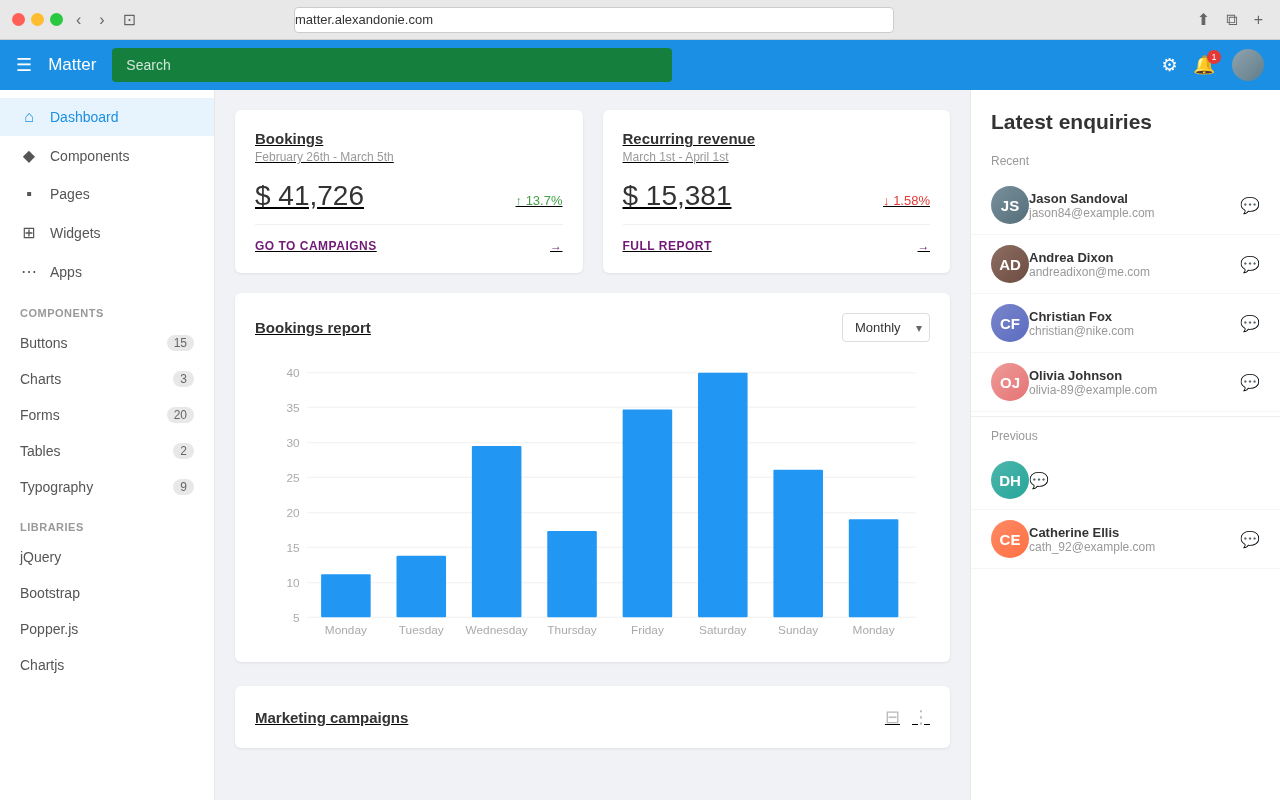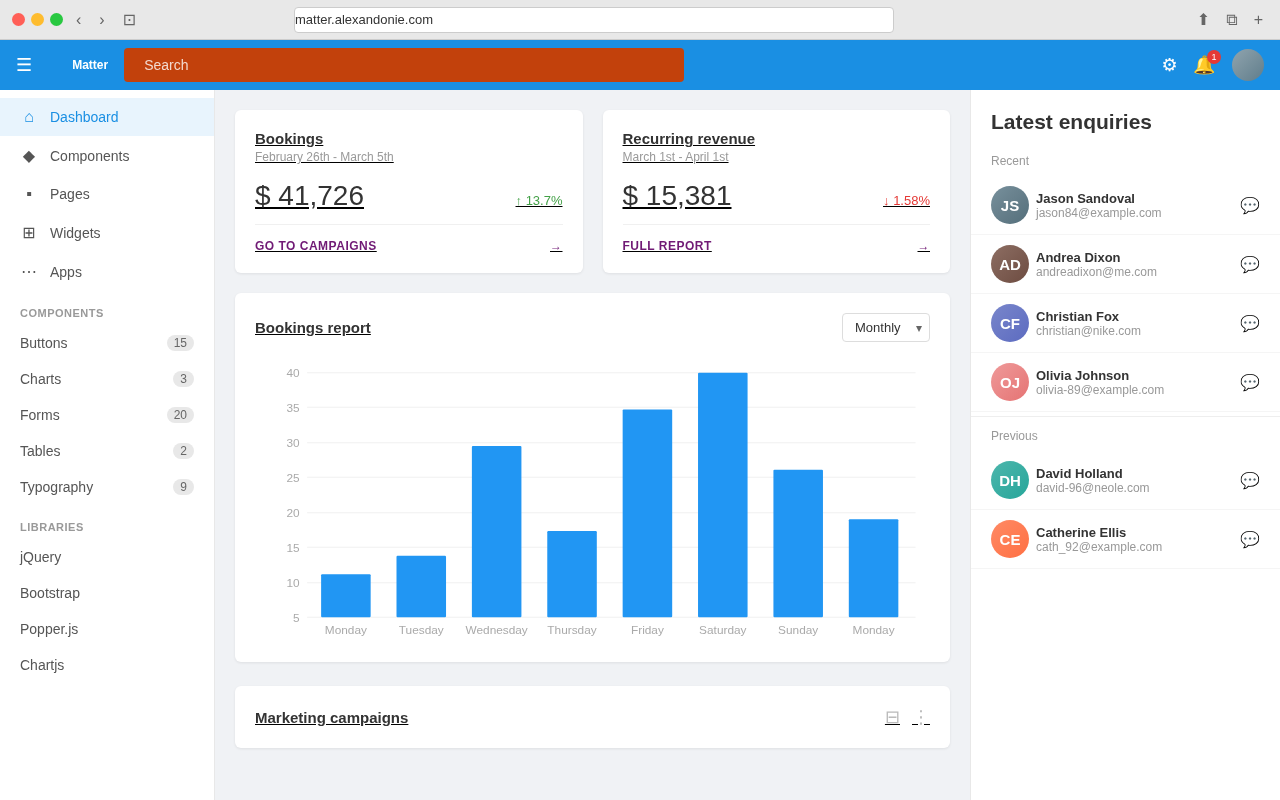--- a/index.html
+++ b/index.html
@@ -47,29 +47,29 @@
     .top-nav {
       background: #1a8fe3;
       height: 50px;
       display: flex;
       align-items: center;
       padding: 0 16px;
       gap: 16px;
       flex-shrink: 0;
     }
     .hamburger { color: white; font-size: 18px; cursor: pointer; }
-    .brand { color: white; font-weight: 700; font-size: 12px; margin-left: 24px; }
+    .brand { color: white; font-weight: 400; font-size: 17px; }
     .search-bar {
       flex: 1;
       max-width: 560px;
       height: 34px;
-      background: #c2410c;
+      background: #15803d;
       border: none;
       border-radius: 4px;
-      padding: 0 20px;
+      padding: 0 14px;
       color: white;
       font-size: 14px;
     }
     .search-bar::placeholder { color: rgba(255,255,255,0.8); }
     .nav-actions { margin-left: auto; display: flex; align-items: center; gap: 16px; }
     .nav-icon { color: white; font-size: 18px; cursor: pointer; position: relative; }
     .notif-badge {
       position: absolute;
       top: -4px;
       right: -5px;
@@ -181,21 +181,21 @@
       flex-shrink: 0;
       overflow-y: auto;
       padding: 20px 0;
     }
     .panel-title { font-size: 21px; font-weight: 600; color: #333; padding: 0 20px 12px; }
     .panel-section-label { font-size: 12px; color: #999; padding: 8px 20px; font-weight: 500; }
     .enquiry-item {
       display: flex;
       align-items: center;
       padding: 10px 20px;
-      gap: 7px;
+      gap: 0;
       cursor: pointer;
       border-bottom: 1px solid #f5f5f5;
     }
     .enquiry-avatar {
       width: 38px;
       height: 38px;
       border-radius: 50%;
       background: #ccc;
       flex-shrink: 0;
       overflow: hidden;
@@ -479,24 +479,20 @@
         </div>
         <span class="enquiry-action">💬</span>
       </div>
 
       <hr class="divider">
 
       <div class="panel-section-label">Previous</div>
 
       <div class="enquiry-item">
         <div class="enquiry-avatar av-david">DH</div>
-        <div class="enquiry-info">
-          <div class="enquiry-name">David Holland</div>
-          <div class="enquiry-email">david-96@neole.com</div>
-        </div>
         <span class="enquiry-action">💬</span>
       </div>
 
       <div class="enquiry-item">
         <div class="enquiry-avatar av-catherine">CE</div>
         <div class="enquiry-info">
           <div class="enquiry-name">Catherine Ellis</div>
           <div class="enquiry-email">cath_92@example.com</div>
         </div>
         <span class="enquiry-action">💬</span>

